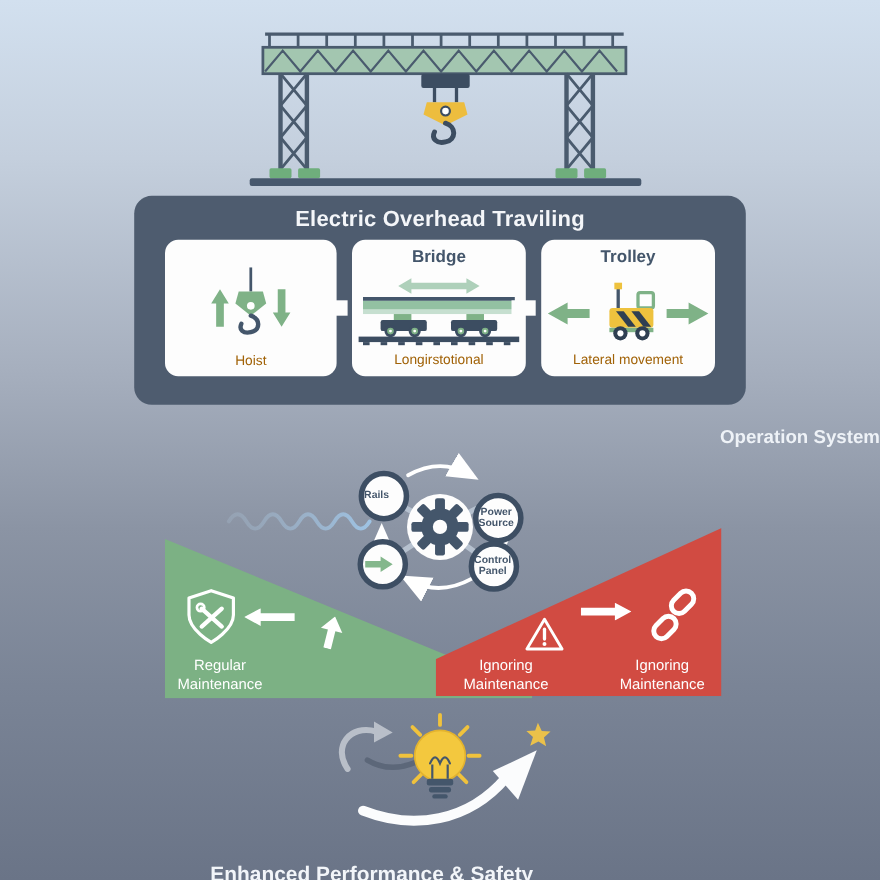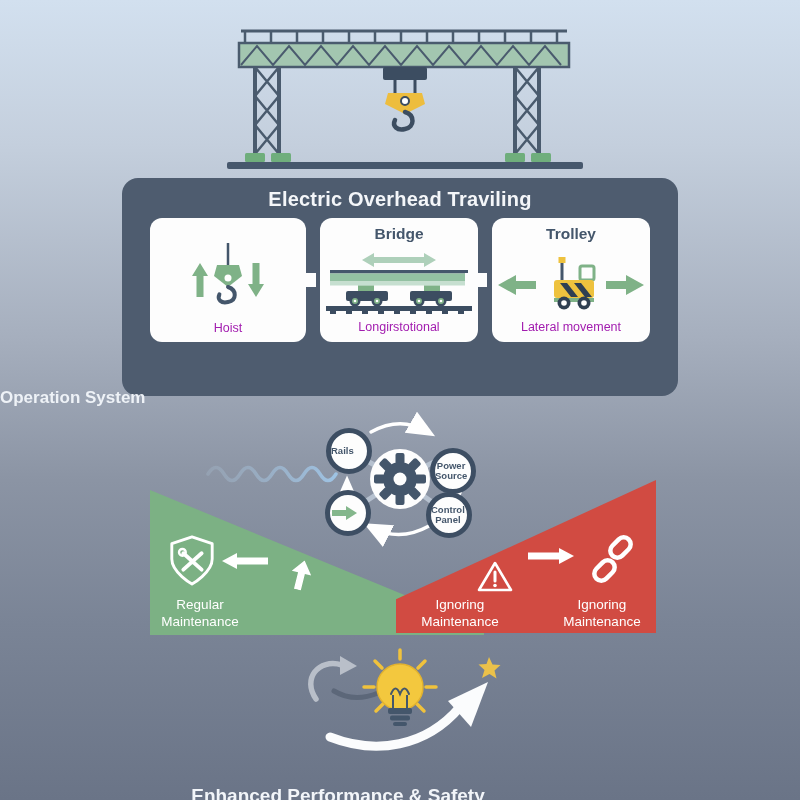--- a/index.html
+++ b/index.html
@@ -3,31 +3,31 @@
 <meta charset="utf-8">
 <style>
   html,body{margin:0;padding:0;background:#555;}
   .screen{
     position:relative;width:800px;height:800px;overflow:hidden;
     font-family:"Liberation Sans",sans-serif;
     background:linear-gradient(180deg,#d2e0ef 0%,#c4cfdd 18%,#a6afbe 42%,#8b94a4 60%,#7a8496 78%,#6a7487 100%);
   }
   .abs{position:absolute;}
   
-  .panel{left:122px;top:178px;width:556px;height:218px;background:#4e5c6f;border-radius:16px;}
+  .panel{left:122px;top:178px;width:556px;height:190px;background:#4e5c6f;border-radius:16px;}
   .panel-title{left:0;top:10px;width:556px;text-align:center;color:#f4f6f9;font-size:20px;font-weight:600;letter-spacing:.2px;}
   .cards{left:28px;top:40px;width:500px;height:124px;display:flex;gap:14px;}
   .card{flex:1;background:#fdfdfd;border-radius:12px;display:flex;flex-direction:column;align-items:center;padding:6px 4px 4px;box-sizing:border-box;}
   .card-title{font-size:15.5px;font-weight:600;color:#44566b;min-height:19px;line-height:19px;}
   .card-icon{flex:1;display:flex;align-items:center;justify-content:center;width:100%;}
-  .card-caption{font-size:12.5px;color:#a21caf;font-weight:500;margin-bottom:4px;}
+  .card-caption{font-size:12.5px;color:#a16207;font-weight:500;margin-bottom:4px;}
   .connector{width:22px;height:14px;background:#fdfdfd;top:95px;}
   .conn1{left:172px;} .conn2{left:343px;}
   
-  .op-title{left:0;top:388px;width:800px;text-align:left;color:#eef2f7;font-size:17px;font-weight:600;}
+  .op-title{left:0;top:388px;width:800px;text-align:right;color:#eef2f7;font-size:17px;font-weight:600;}
   .node{width:46px;height:46px;border-radius:50%;background:#fdfdfd;border:5px solid #3d4e63;box-sizing:border-box;
         display:flex;align-items:center;text-align:center;
         font-size:9.5px;font-weight:600;color:#44566b;line-height:1.1;}
   .pre{white-space:pre-line;}
   
   .banner{color:#fff;}
   .banner-green{left:150px;top:490px;width:334px;height:145px;background:#7cb184;
                 clip-path:polygon(0 0,100% 95%,100% 100%,0 100%);}
   .banner-red{left:396px;top:480px;width:260px;height:153px;background:#d14b42;
               clip-path:polygon(0 78%,100% 0,100% 100%,0 100%);}

